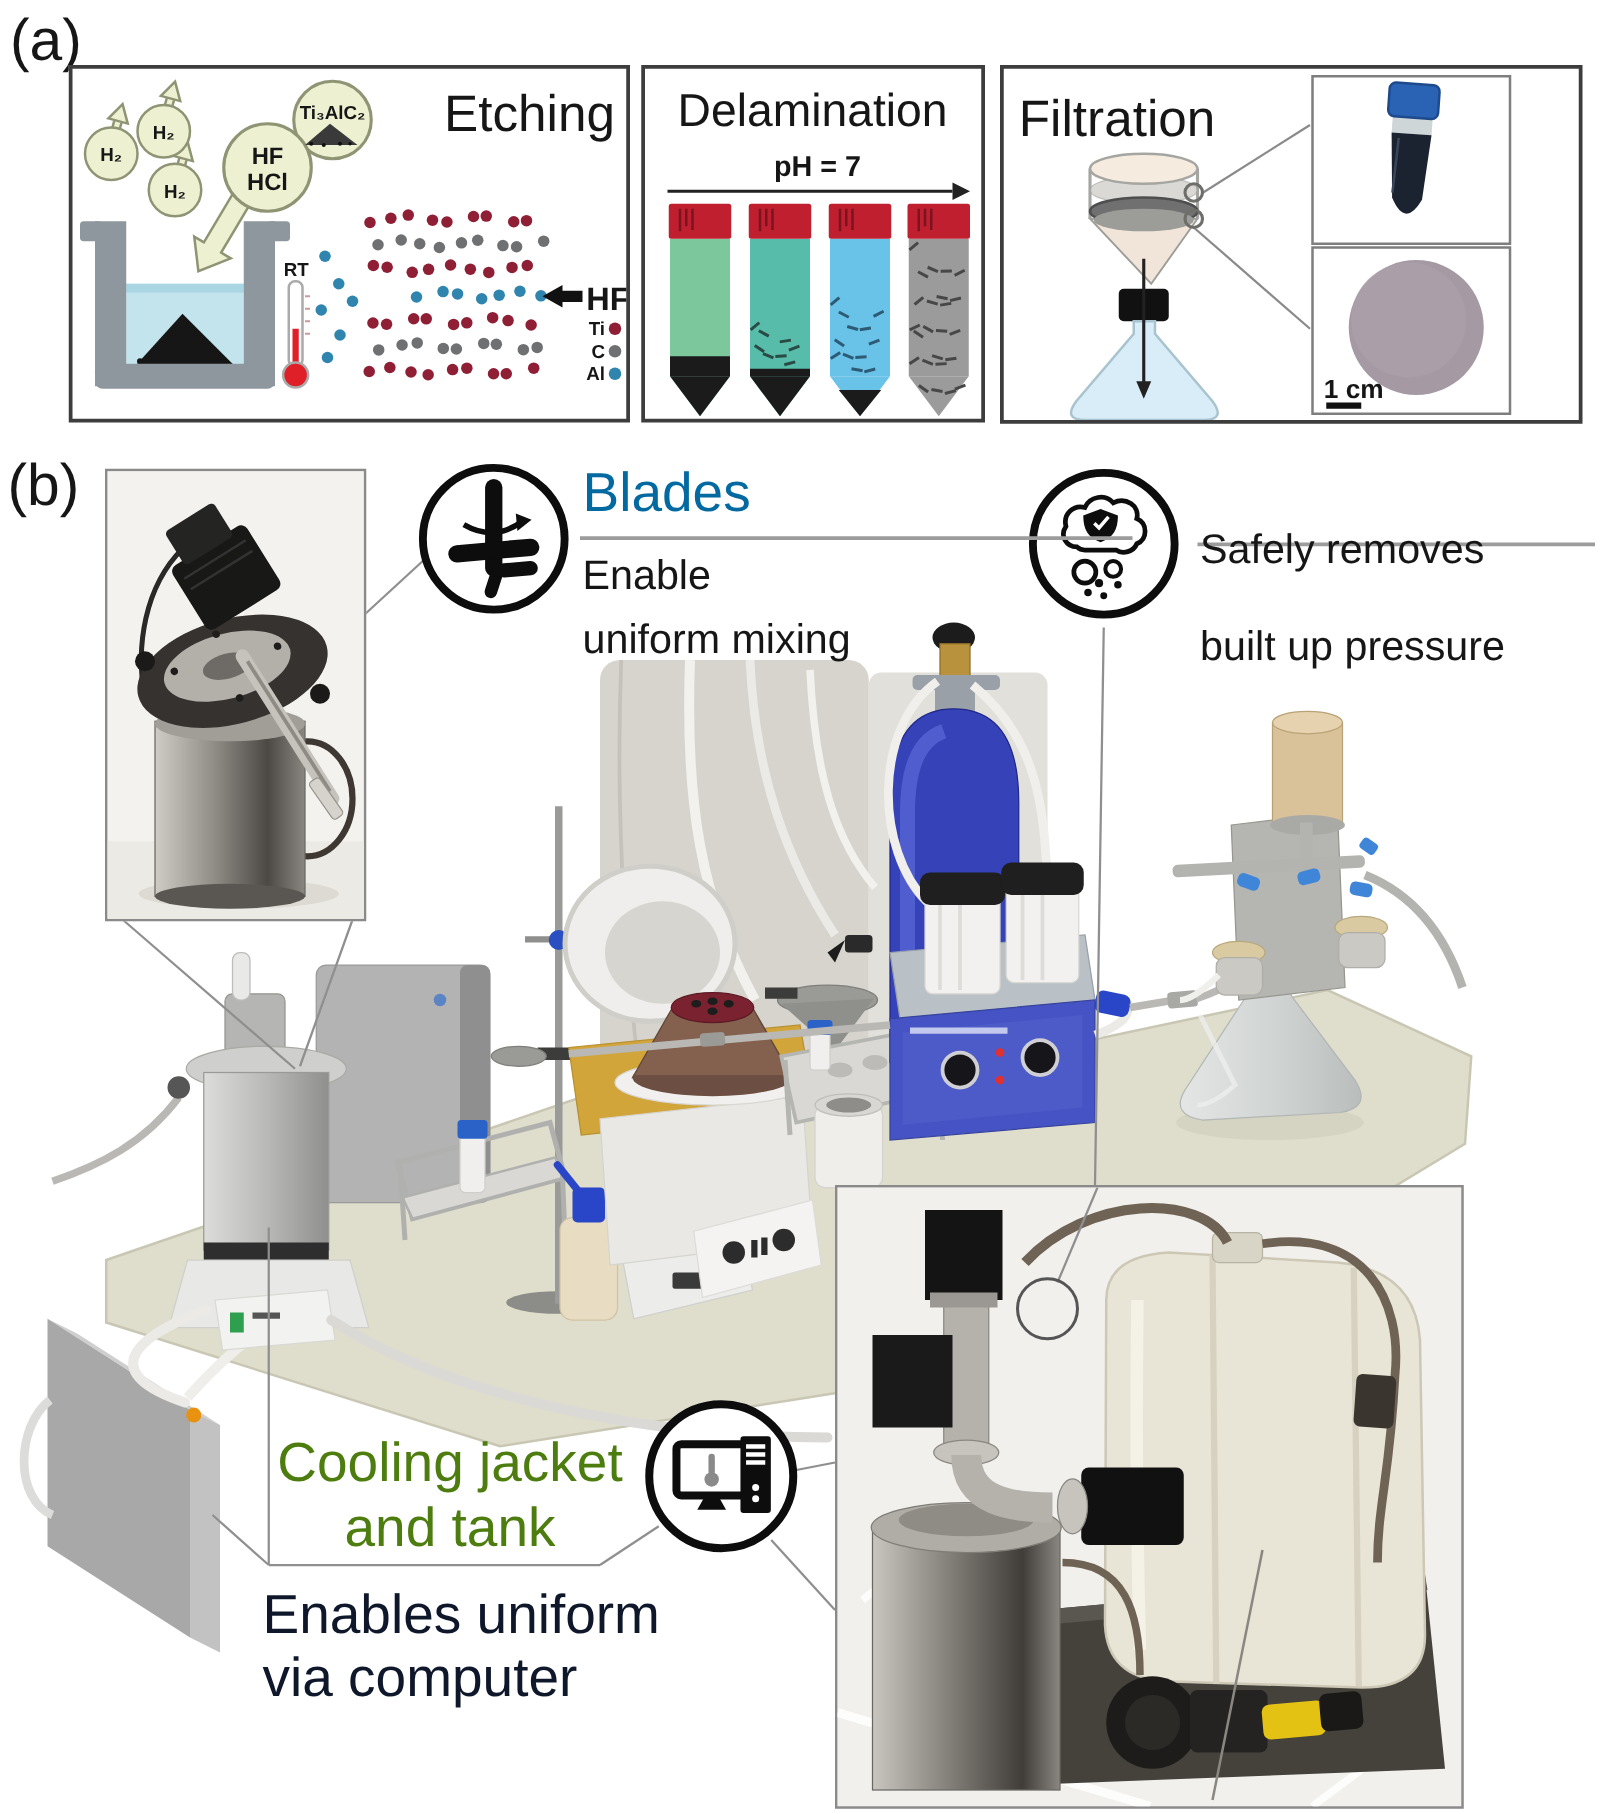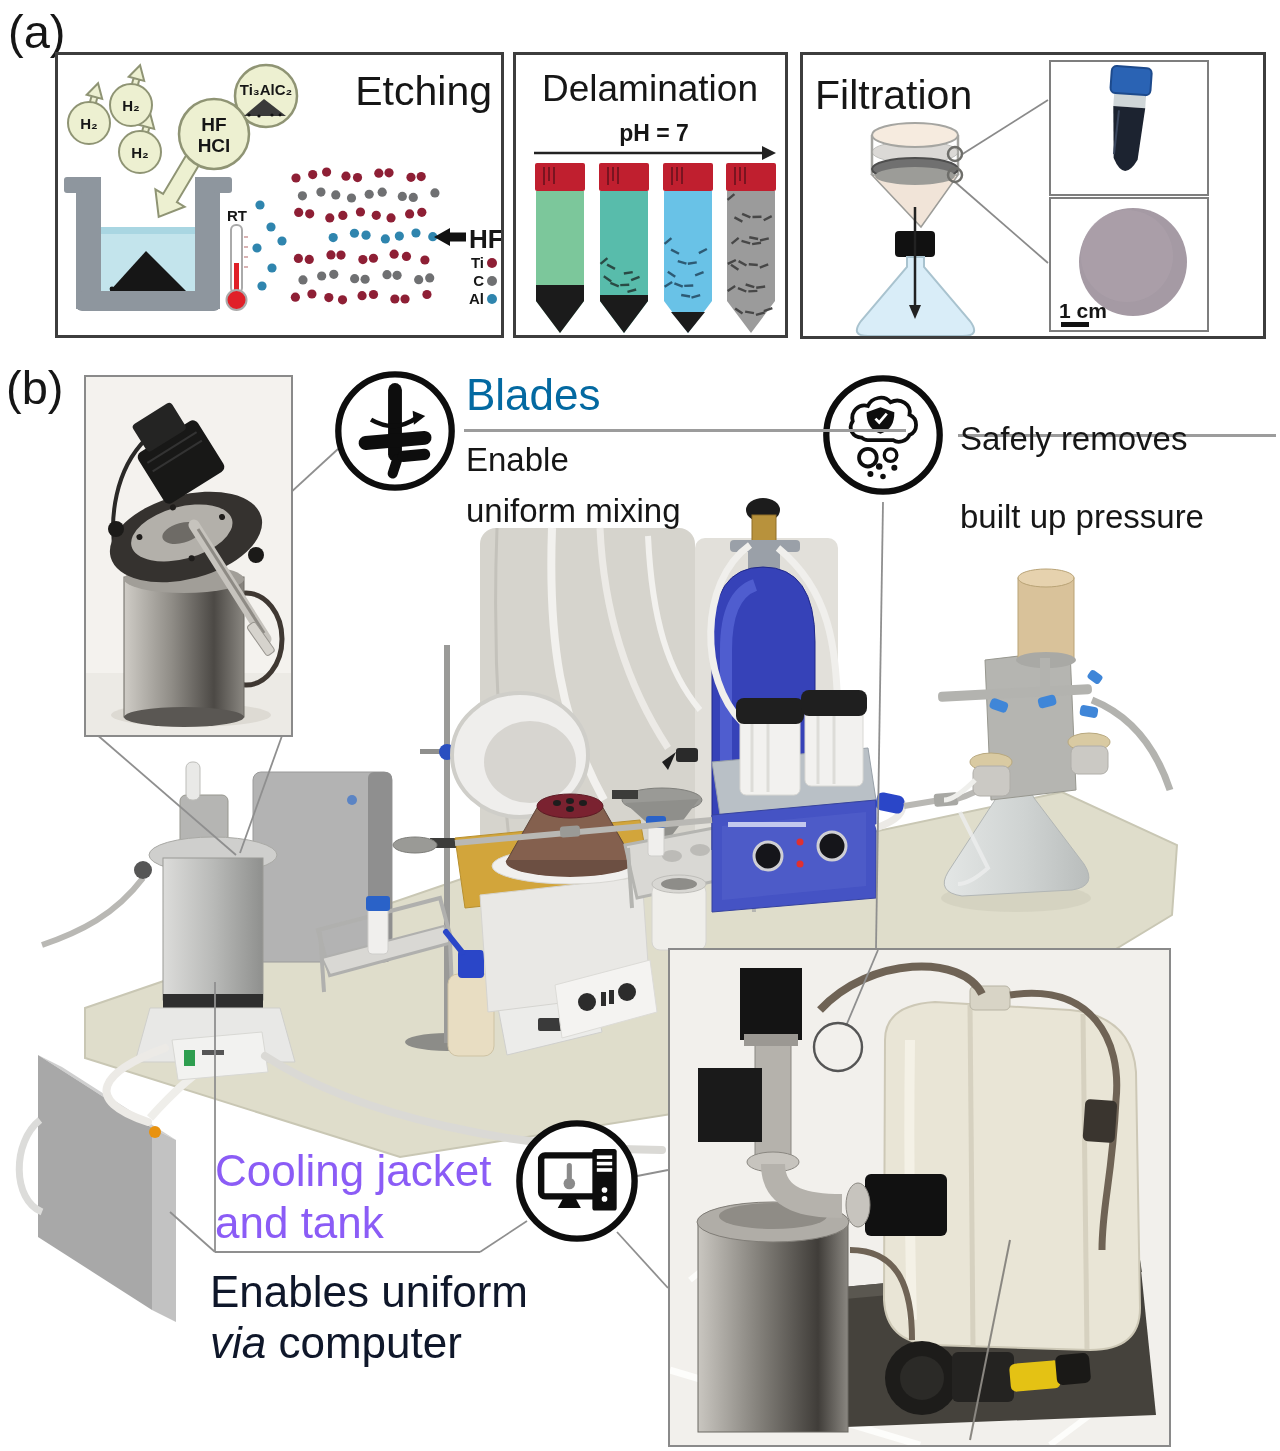--- a/index.html
+++ b/index.html
@@ -8,23 +8,23 @@
   .abs{position:absolute;}
   .panel-label{font-size:47px;color:#161616;}
   .box{position:absolute;background:#fff;border:3px solid #3d3d3d;}
   .box svg{display:block;width:100%;height:100%;}
   .inset{position:absolute;background:#f4f2ee;border:2px solid #8a8a8a;}
   .inset svg{display:block;width:100%;height:100%;}
   .icon-circle{position:absolute;}
   .anno-title{position:absolute;font-size:44px;color:#0369a1;white-space:nowrap;}
   .anno-line{position:absolute;background:#9c9c9c;height:3px;}
   .anno-desc{position:absolute;font-size:33px;color:#161616;white-space:nowrap;}
-  .cool-title{position:absolute;font-size:44px;color:#8b5cf6;text-align:left;line-height:52px;}
+  .cool-title{position:absolute;font-size:44px;color:#4d7c0f;text-align:center;line-height:52px;}
   .cool-desc{position:absolute;font-size:44px;color:#0f172a;line-height:51px;}
-  .cool-desc .it{font-style:italic;}
+  .cool-desc .it{}
   svg text{fill:#161616;}
 </style>
 </head>
 <body>
 
 <div class="page">
 
   <svg class="abs" style="left:0;top:0" width="1280" height="1451" viewBox="0 0 1280 1451">
     <defs>
       <linearGradient id="steelV" x1="0" y1="0" x2="1" y2="0">

